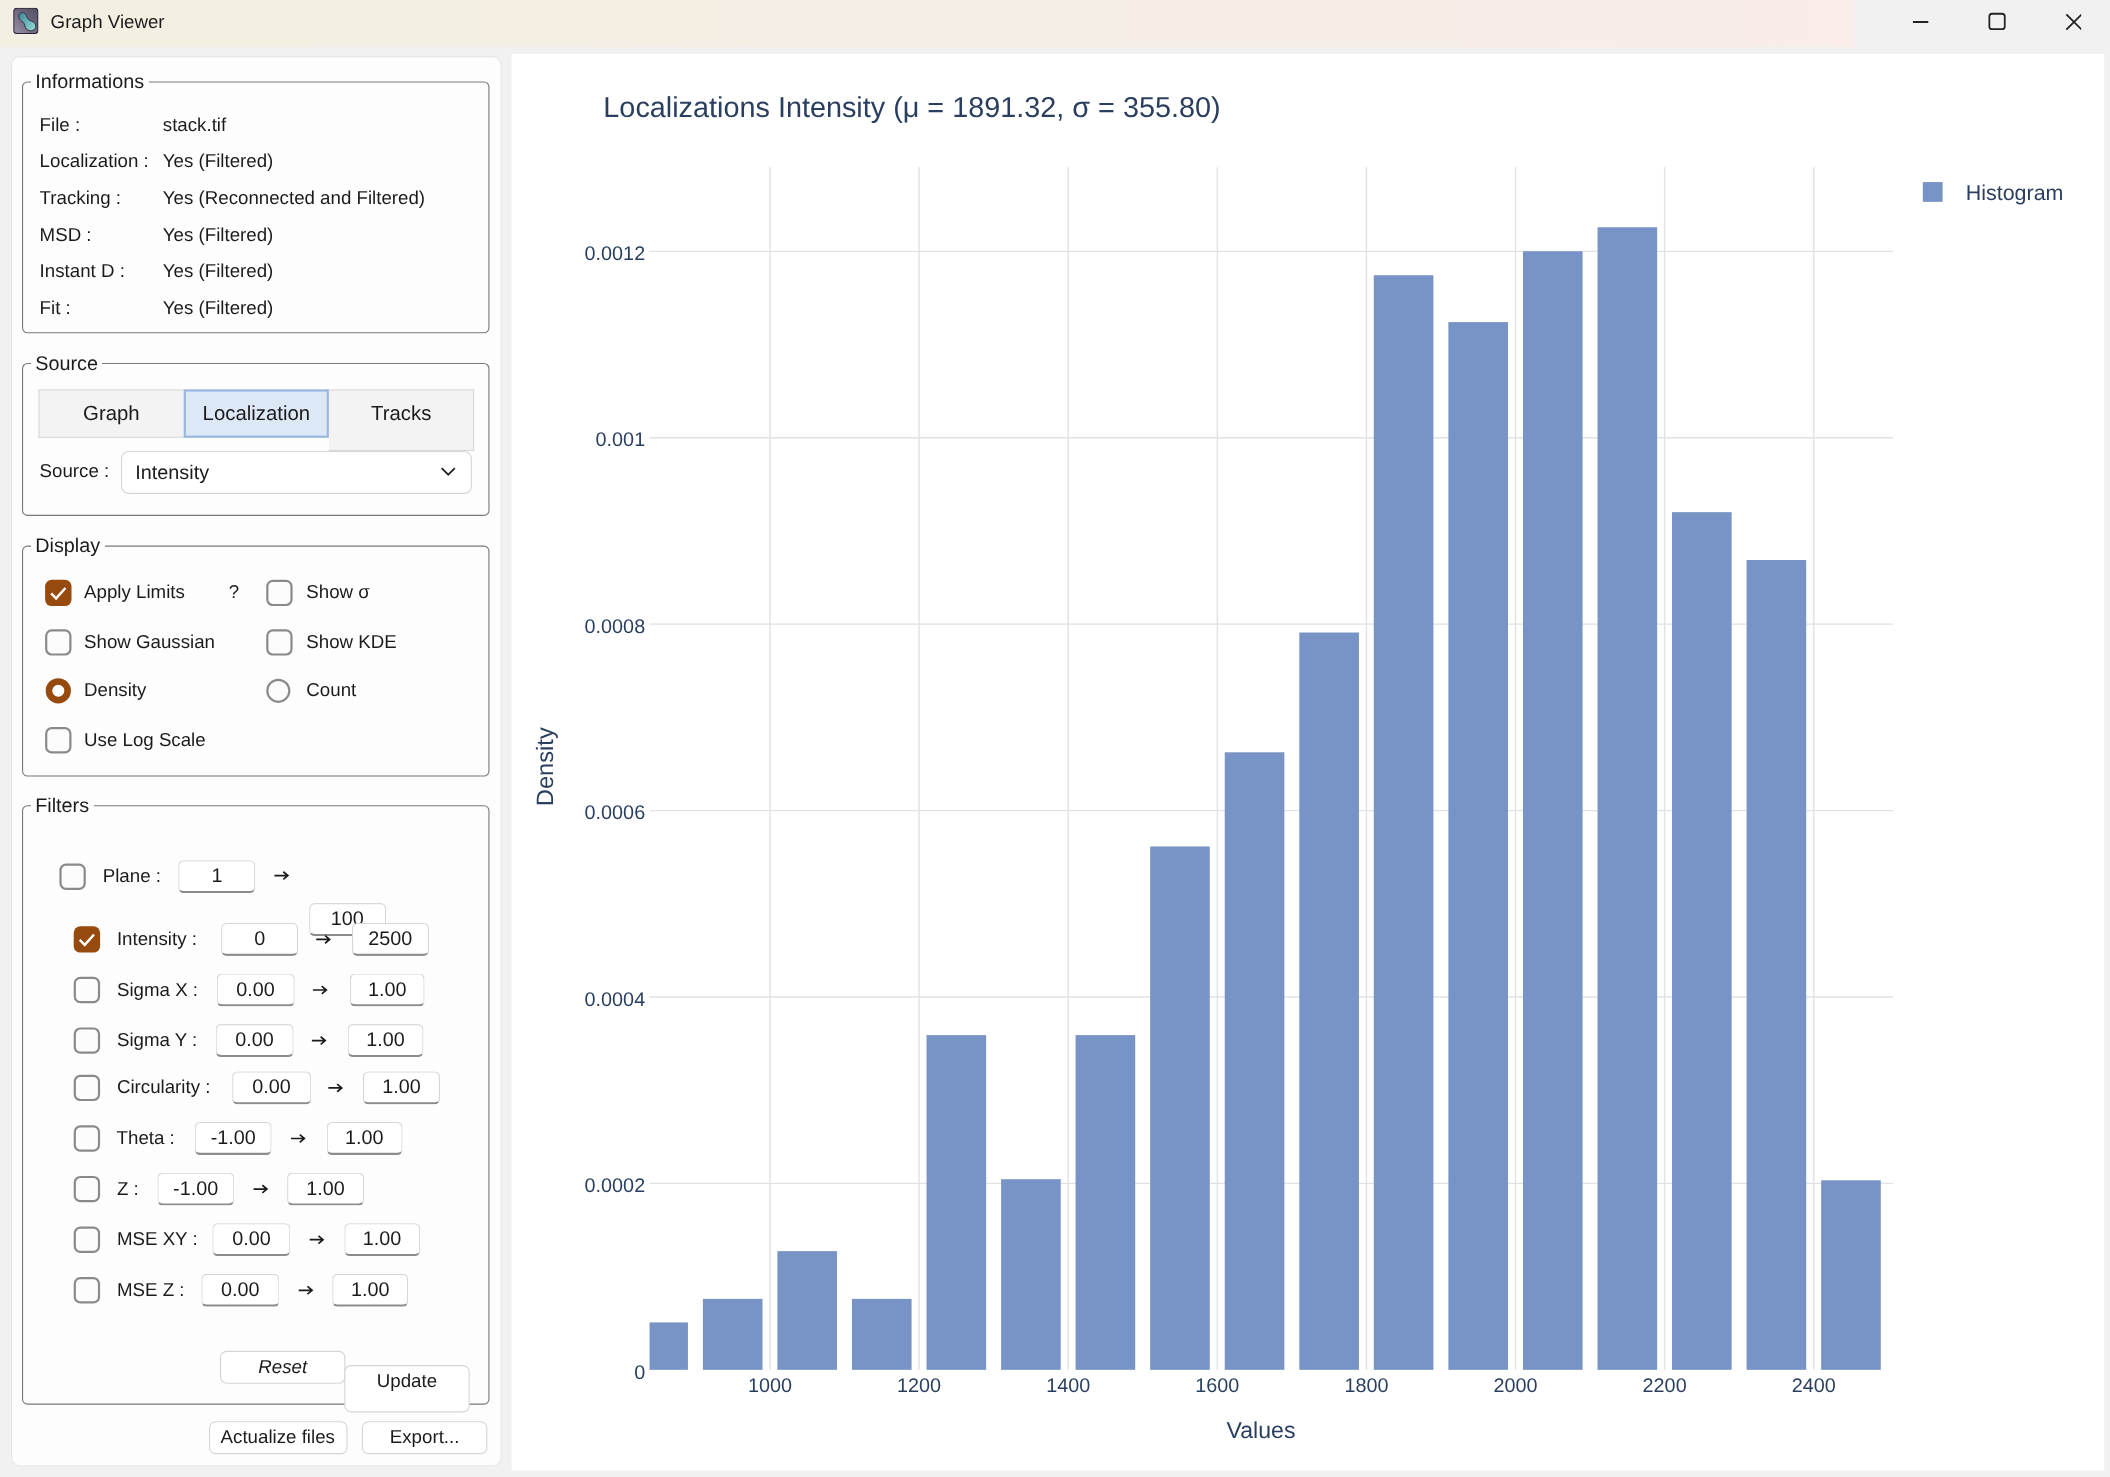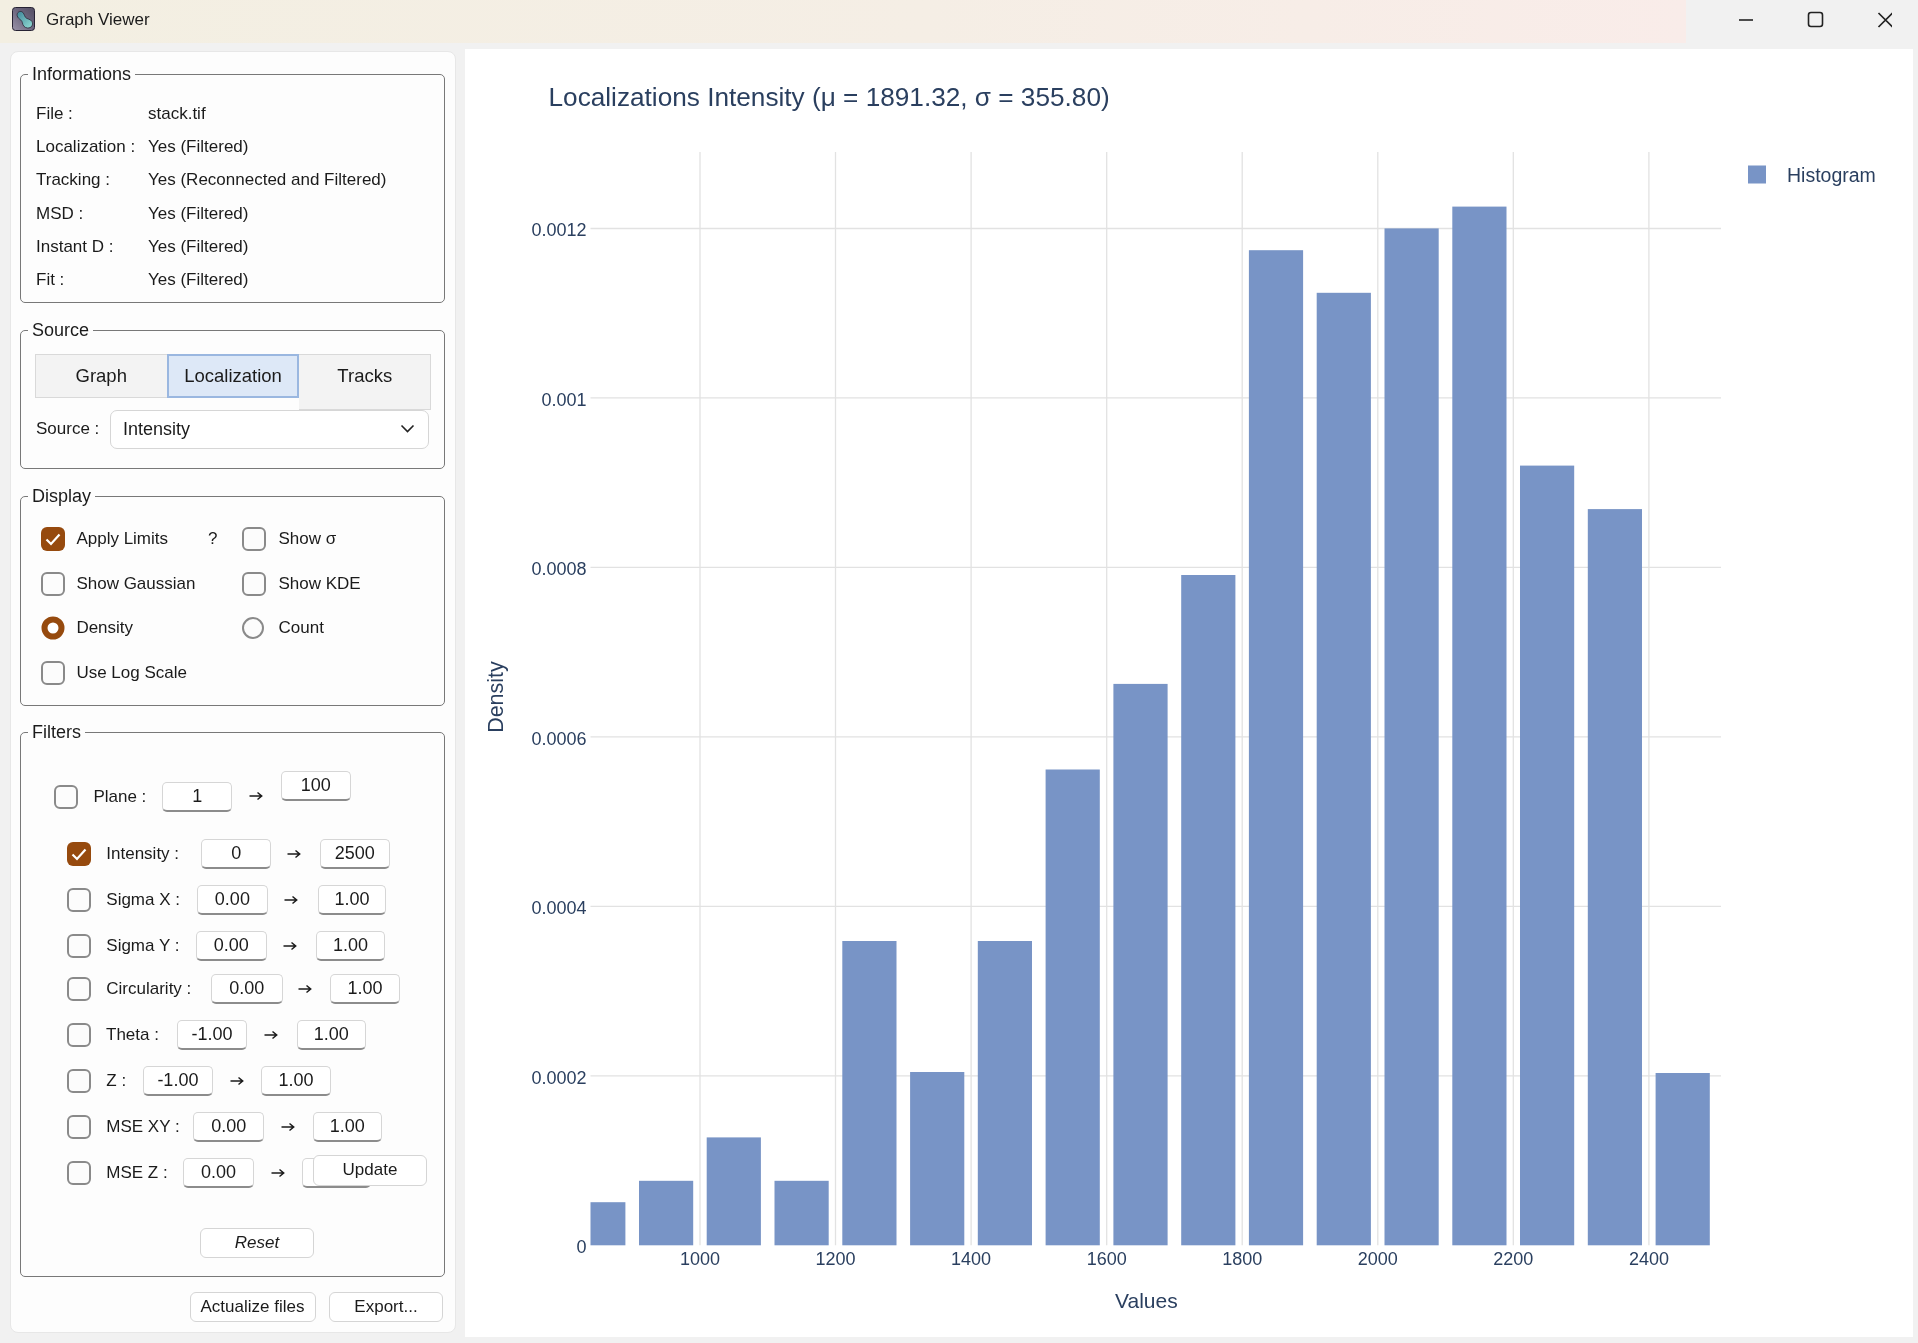--- a/index.html
+++ b/index.html
@@ -101,21 +101,21 @@
 <div class="lb" style="left:76.4px;top:662.5px;">Use Log Scale</div>
 <fieldset style="left:20px;top:722px;width:425px;height:555px;">
     <legend>Filters</legend>
   </fieldset>
 <div class="cb" style="left:53.5px;top:784.5px;"></div>
 <div class="lb" style="left:93.4px;top:786.5px;">Plane :</div>
 <div class="inp" style="left:162px;top:781.5px;width:70.4px;height:30px;line-height:27px;">1</div>
 <svg class="abs" style="left:249px;top:790px" width="15" height="12" viewBox="0 0 15 12">
     <path d="M0.5 6 H12.5 M8.5 2.5 L12.7 6 L8.5 9.5" fill="none" stroke="#1b1b1b" stroke-width="1.5"></path>
   </svg>
-<div class="inp" style="left:280.5px;top:771px;width:70.5px;height:30px;line-height:27px;">100</div>
+<div class="inp" style="left:280.5px;top:821px;width:70.5px;height:30px;line-height:27px;">100</div>
 <div class="cbc" style="left:67px;top:842px;"><svg width="24" height="24" viewBox="0 0 24 24">
       <path d="M5.5 12.5 L10 17 L18.5 7.5" fill="none" stroke="#fff" stroke-width="2.2"></path>
     </svg></div>
 <div class="lb" style="left:106.3px;top:844px;">Intensity :</div>
 <div class="inp" style="left:201.4px;top:839px;width:69.49999999999997px;height:30px;line-height:27px;">0</div>
 <svg class="abs" style="left:287px;top:848px" width="15" height="12" viewBox="0 0 15 12">
     <path d="M0.5 6 H12.5 M8.5 2.5 L12.7 6 L8.5 9.5" fill="none" stroke="#1b1b1b" stroke-width="1.5"></path>
   </svg>
 <div class="inp" style="left:320px;top:839px;width:69.5px;height:30px;line-height:27px;">2500</div>
 <div class="cb" style="left:67px;top:887.6px;"></div>
@@ -161,21 +161,21 @@
   </svg>
 <div class="inp" style="left:312.6px;top:1112.2px;width:69.39999999999998px;height:30px;line-height:27px;">1.00</div>
 <div class="cb" style="left:67px;top:1161.1px;"></div>
 <div class="lb" style="left:106.3px;top:1163.1px;">MSE Z :</div>
 <div class="inp" style="left:183.2px;top:1158.1px;width:70.60000000000002px;height:30px;line-height:27px;">0.00</div>
 <svg class="abs" style="left:271px;top:1167px" width="15" height="12" viewBox="0 0 15 12">
     <path d="M0.5 6 H12.5 M8.5 2.5 L12.7 6 L8.5 9.5" fill="none" stroke="#1b1b1b" stroke-width="1.5"></path>
   </svg>
 <div class="inp" style="left:301.9px;top:1158.1px;width:69.40000000000003px;height:30px;line-height:27px;">1.00</div>
 <div class="btn" style="left:200px;top:1227.6px;width:114px;height:30px;line-height:28px;font-style:italic;">Reset</div>
-<div class="btn" style="left:313.2px;top:1155px;width:113.5px;height:31px;line-height:28px;">Update</div>
+<div class="btn" style="left:313.2px;top:1241px;width:113.5px;height:43px;line-height:28px;">Update</div>
 <div class="btn" style="left:189.5px;top:1292.2px;width:126px;height:30px;line-height:28px;">Actualize files</div>
 <div class="btn" style="left:329px;top:1292.2px;width:114px;height:30px;line-height:28px;">Export...</div>
 <svg class="abs" style="left:465px;top:49px;background:#fff" width="1448" height="1288" viewBox="0 0 1448 1288">
     <line x1="125.5" y1="1026.8" x2="1256.0" y2="1026.8" stroke="#e2e2e2" stroke-width="1.3"></line>
     <line x1="125.5" y1="857.4" x2="1256.0" y2="857.4" stroke="#e2e2e2" stroke-width="1.3"></line>
     <line x1="125.5" y1="687.9" x2="1256.0" y2="687.9" stroke="#e2e2e2" stroke-width="1.3"></line>
     <line x1="125.5" y1="518.4" x2="1256.0" y2="518.4" stroke="#e2e2e2" stroke-width="1.3"></line>
     <line x1="125.5" y1="348.9" x2="1256.0" y2="348.9" stroke="#e2e2e2" stroke-width="1.3"></line>
     <line x1="125.5" y1="179.5" x2="1256.0" y2="179.5" stroke="#e2e2e2" stroke-width="1.3"></line>
     <line x1="235.0" y1="103.0" x2="235.0" y2="1196.3" stroke="#e2e2e2" stroke-width="1.3"></line>

